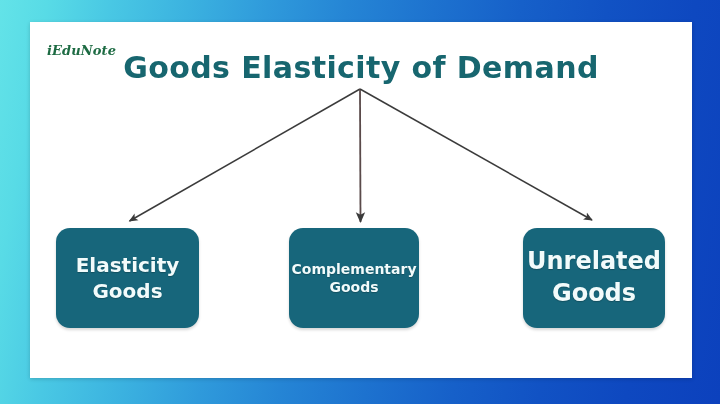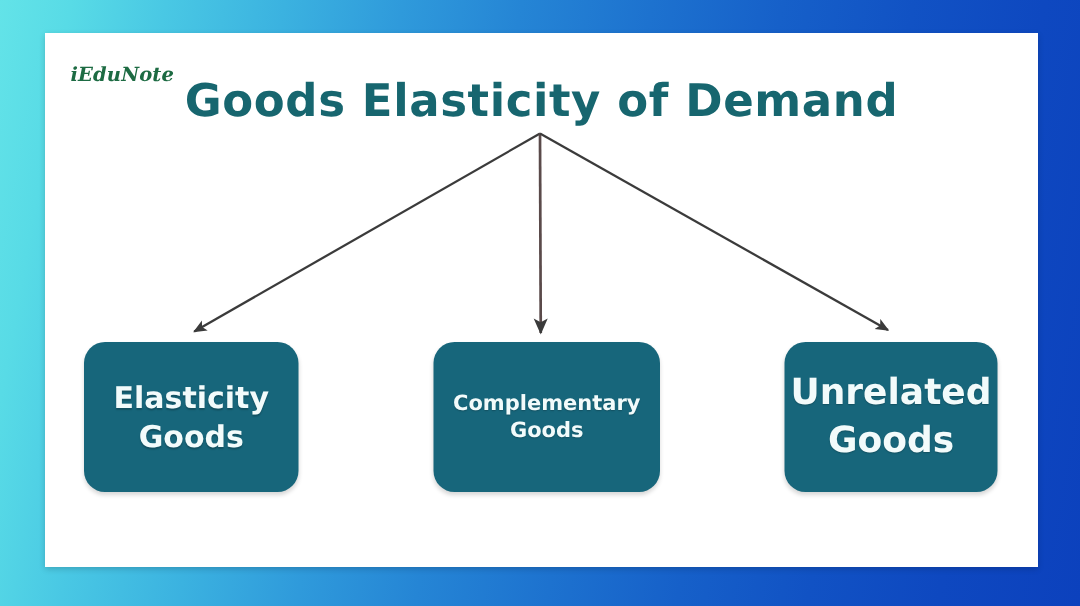--- a/index.html
+++ b/index.html
@@ -99,21 +99,21 @@
   #node-substitute {
     left: 26px;
     top: 206px;
     width: 143px;
     height: 100px;
   }
   #node-substitute .node-label { font-size: 20px; }
   #node-complementary {
     left: 259px;
     top: 206px;
-    width: 151px;
+    width: 130px;
     height: 100px;
   }
   #node-complementary .node-label { font-size: 14px; }
   #node-unrelated {
     left: 493px;
     top: 206px;
     width: 142px;
     height: 100px;
   }
   #node-unrelated .node-label { font-size: 24px; }

